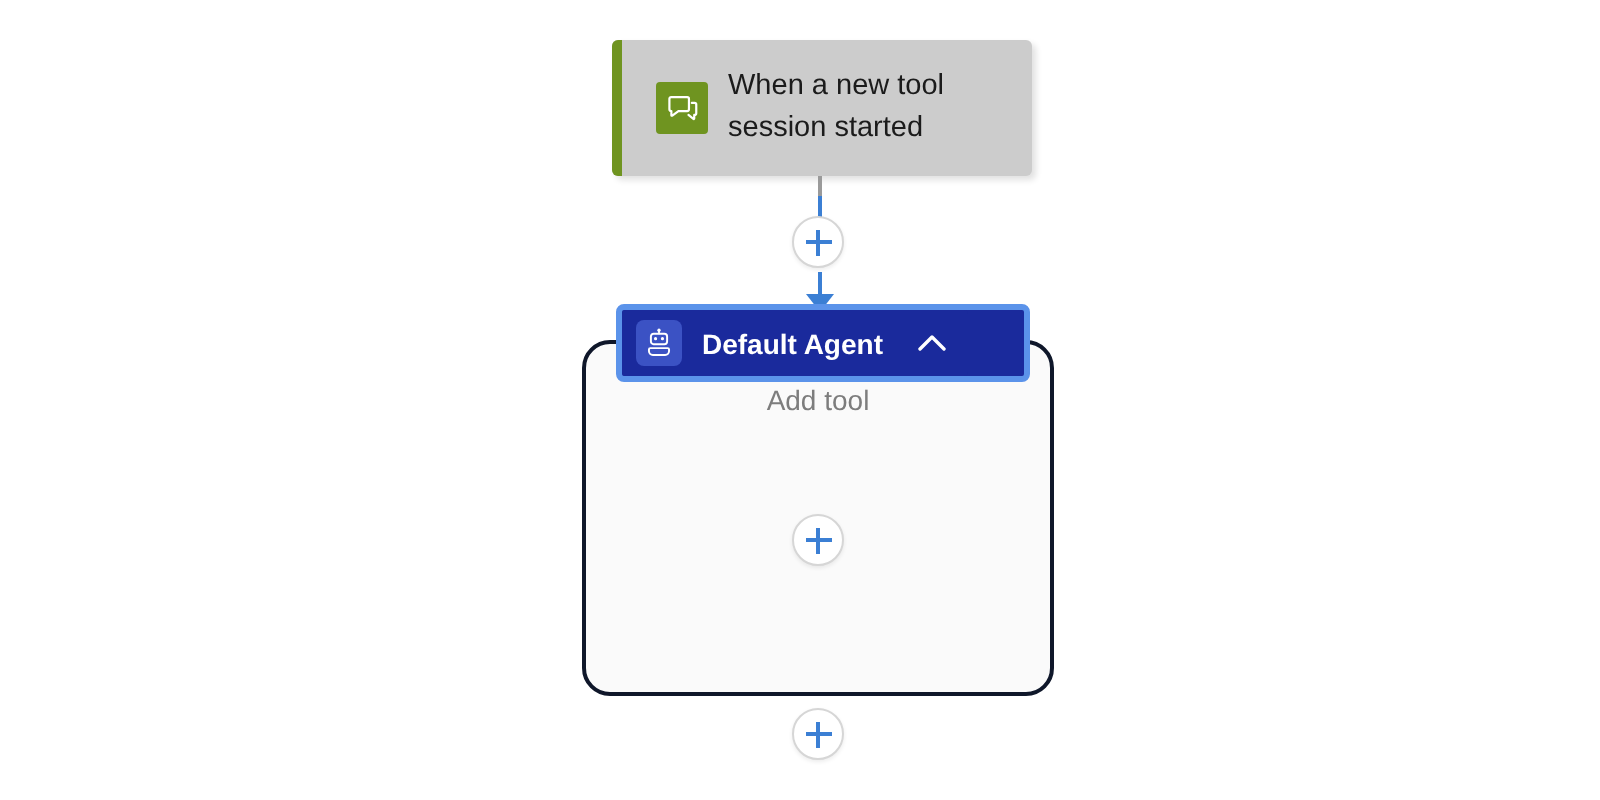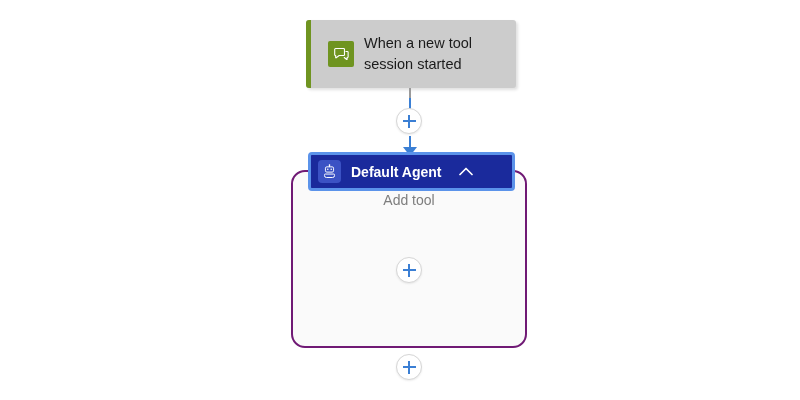--- a/index.html
+++ b/index.html
@@ -127,21 +127,21 @@
   #plus-addtool   { left: 396px; top: 257px; }
   #plus-bottom    { left: 396px; top: 354px; }
 
   
   .agent-container {
     position: absolute;
     left: 291px;
     top: 170px;
     width: 236px;
     height: 178px;
-    border: 2px solid #701a75;
+    border: 2px solid #0f172a;
     border-radius: 14px;
     background: #fafafa;
     box-sizing: border-box;
   }
   .agent-body {
     position: absolute;
     left: 0;
     top: 20px;
     width: 100%;
     text-align: center;

